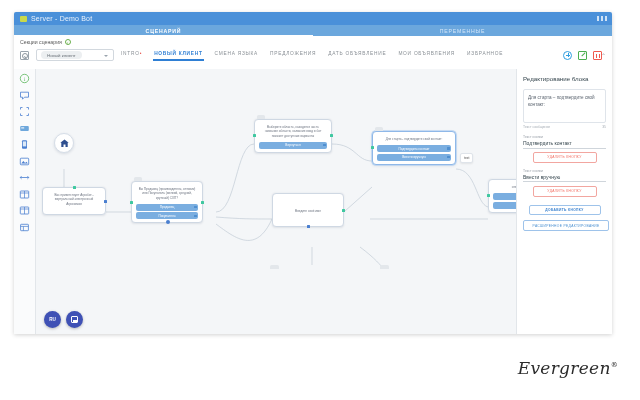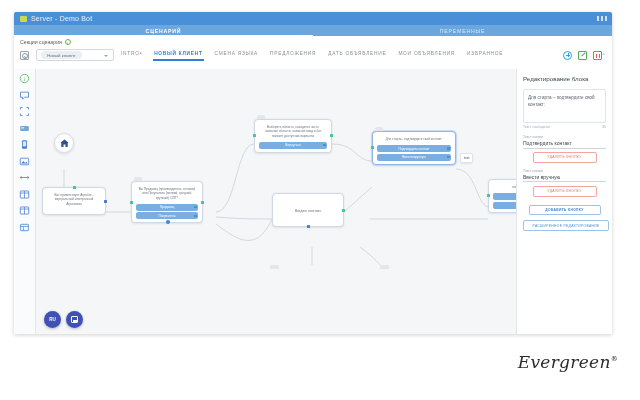--- a/index.html
+++ b/index.html
@@ -196,21 +196,21 @@
   .btn-outline{
     margin: 3.5px auto 0 auto; display:block; text-align:center;
     font-size:3.3px; letter-spacing:.35px; border-radius:2px; padding:2.4px 5px;
   }
   .btn-red{ border:.7px solid #f2a6a0; color:#f2685c; width:64px; }
   .btn-blue{ border:.7px solid #9ec3ea; color:#3b82cf; width:72px; margin-top:8px; font-weight:bold;}
   .btn-blue2{ border:.7px solid #9ec3ea; color:#4a8fd0; width:86px; margin-top:5px;}
 
   
   .evergreen{
-    position:absolute; right: 22px; bottom: 28px;
+    position:absolute; right: 22px; bottom: 22px;
     font-family: "DejaVu Serif", serif; font-style: italic;
     font-size: 17px; color: #2b2b2b; letter-spacing: .3px;
   }
   .evergreen sup{ font-size:7px; vertical-align: super; }
 </style>
 </head>
 <body>
 
 <div id="root">
 

